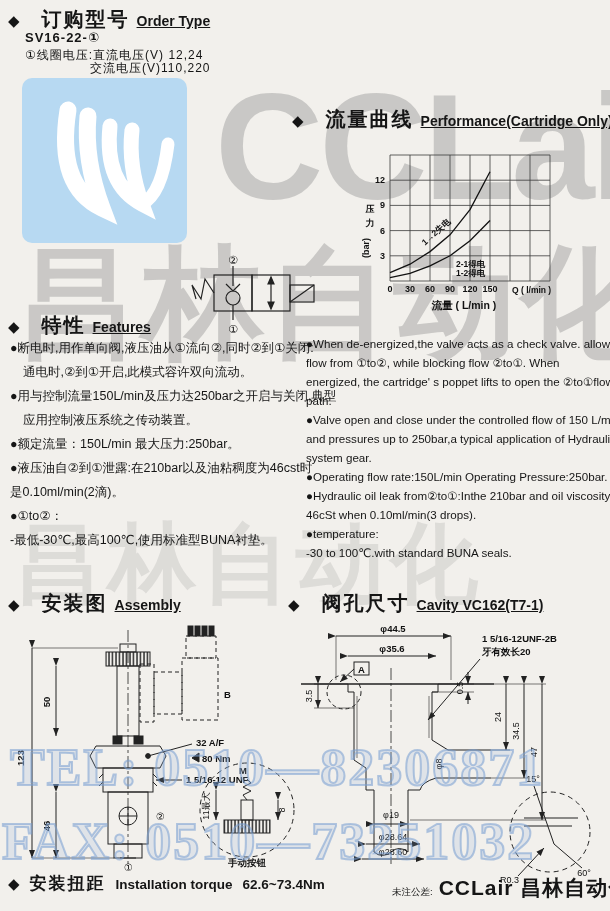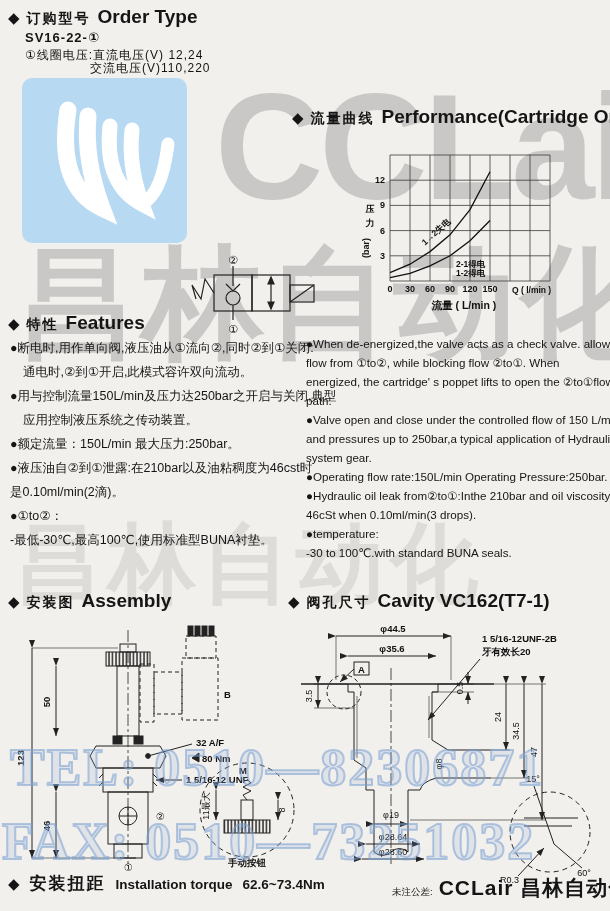--- a/index.html
+++ b/index.html
@@ -2,22 +2,22 @@
 <html><head>
 <meta charset="utf-8">
 <style>
   html,body{margin:0;padding:0;background:#888;}
   .page{position:relative;width:610px;height:911px;background:#f2f0ec;overflow:hidden;
         font-family:"Liberation Sans","DejaVu Sans",sans-serif;color:#151515;}
   .abs{position:absolute;}
   
   .sec-head{display:flex;align-items:baseline;gap:7px;font-weight:bold;white-space:nowrap;}
   .sec-head .diamond{font-size:15px;line-height:1;}
-  .sec-head .h-cn{font-size:14px;letter-spacing:2px;}
-  .sec-head .h-en{font-size:19px;}
+  .sec-head .h-cn{font-size:20px;letter-spacing:2px;margin-left:15px;}
+  .sec-head .h-en{font-size:14px;text-decoration:underline;}
   
   .model{font-size:13px;letter-spacing:1px;font-weight:bold;}
   .volt{font-size:12px;letter-spacing:1px;}
   
   .feat-line{font-size:12.5px;line-height:24px;white-space:nowrap;}
   .feat-line.indent{padding-left:13px;}
   .feat-en-line{font-size:11.6px;line-height:19px;white-space:nowrap;}
   
   .wm{pointer-events:none;}
   .wm-square{background:#b7d9f2;border-radius:10px;}

